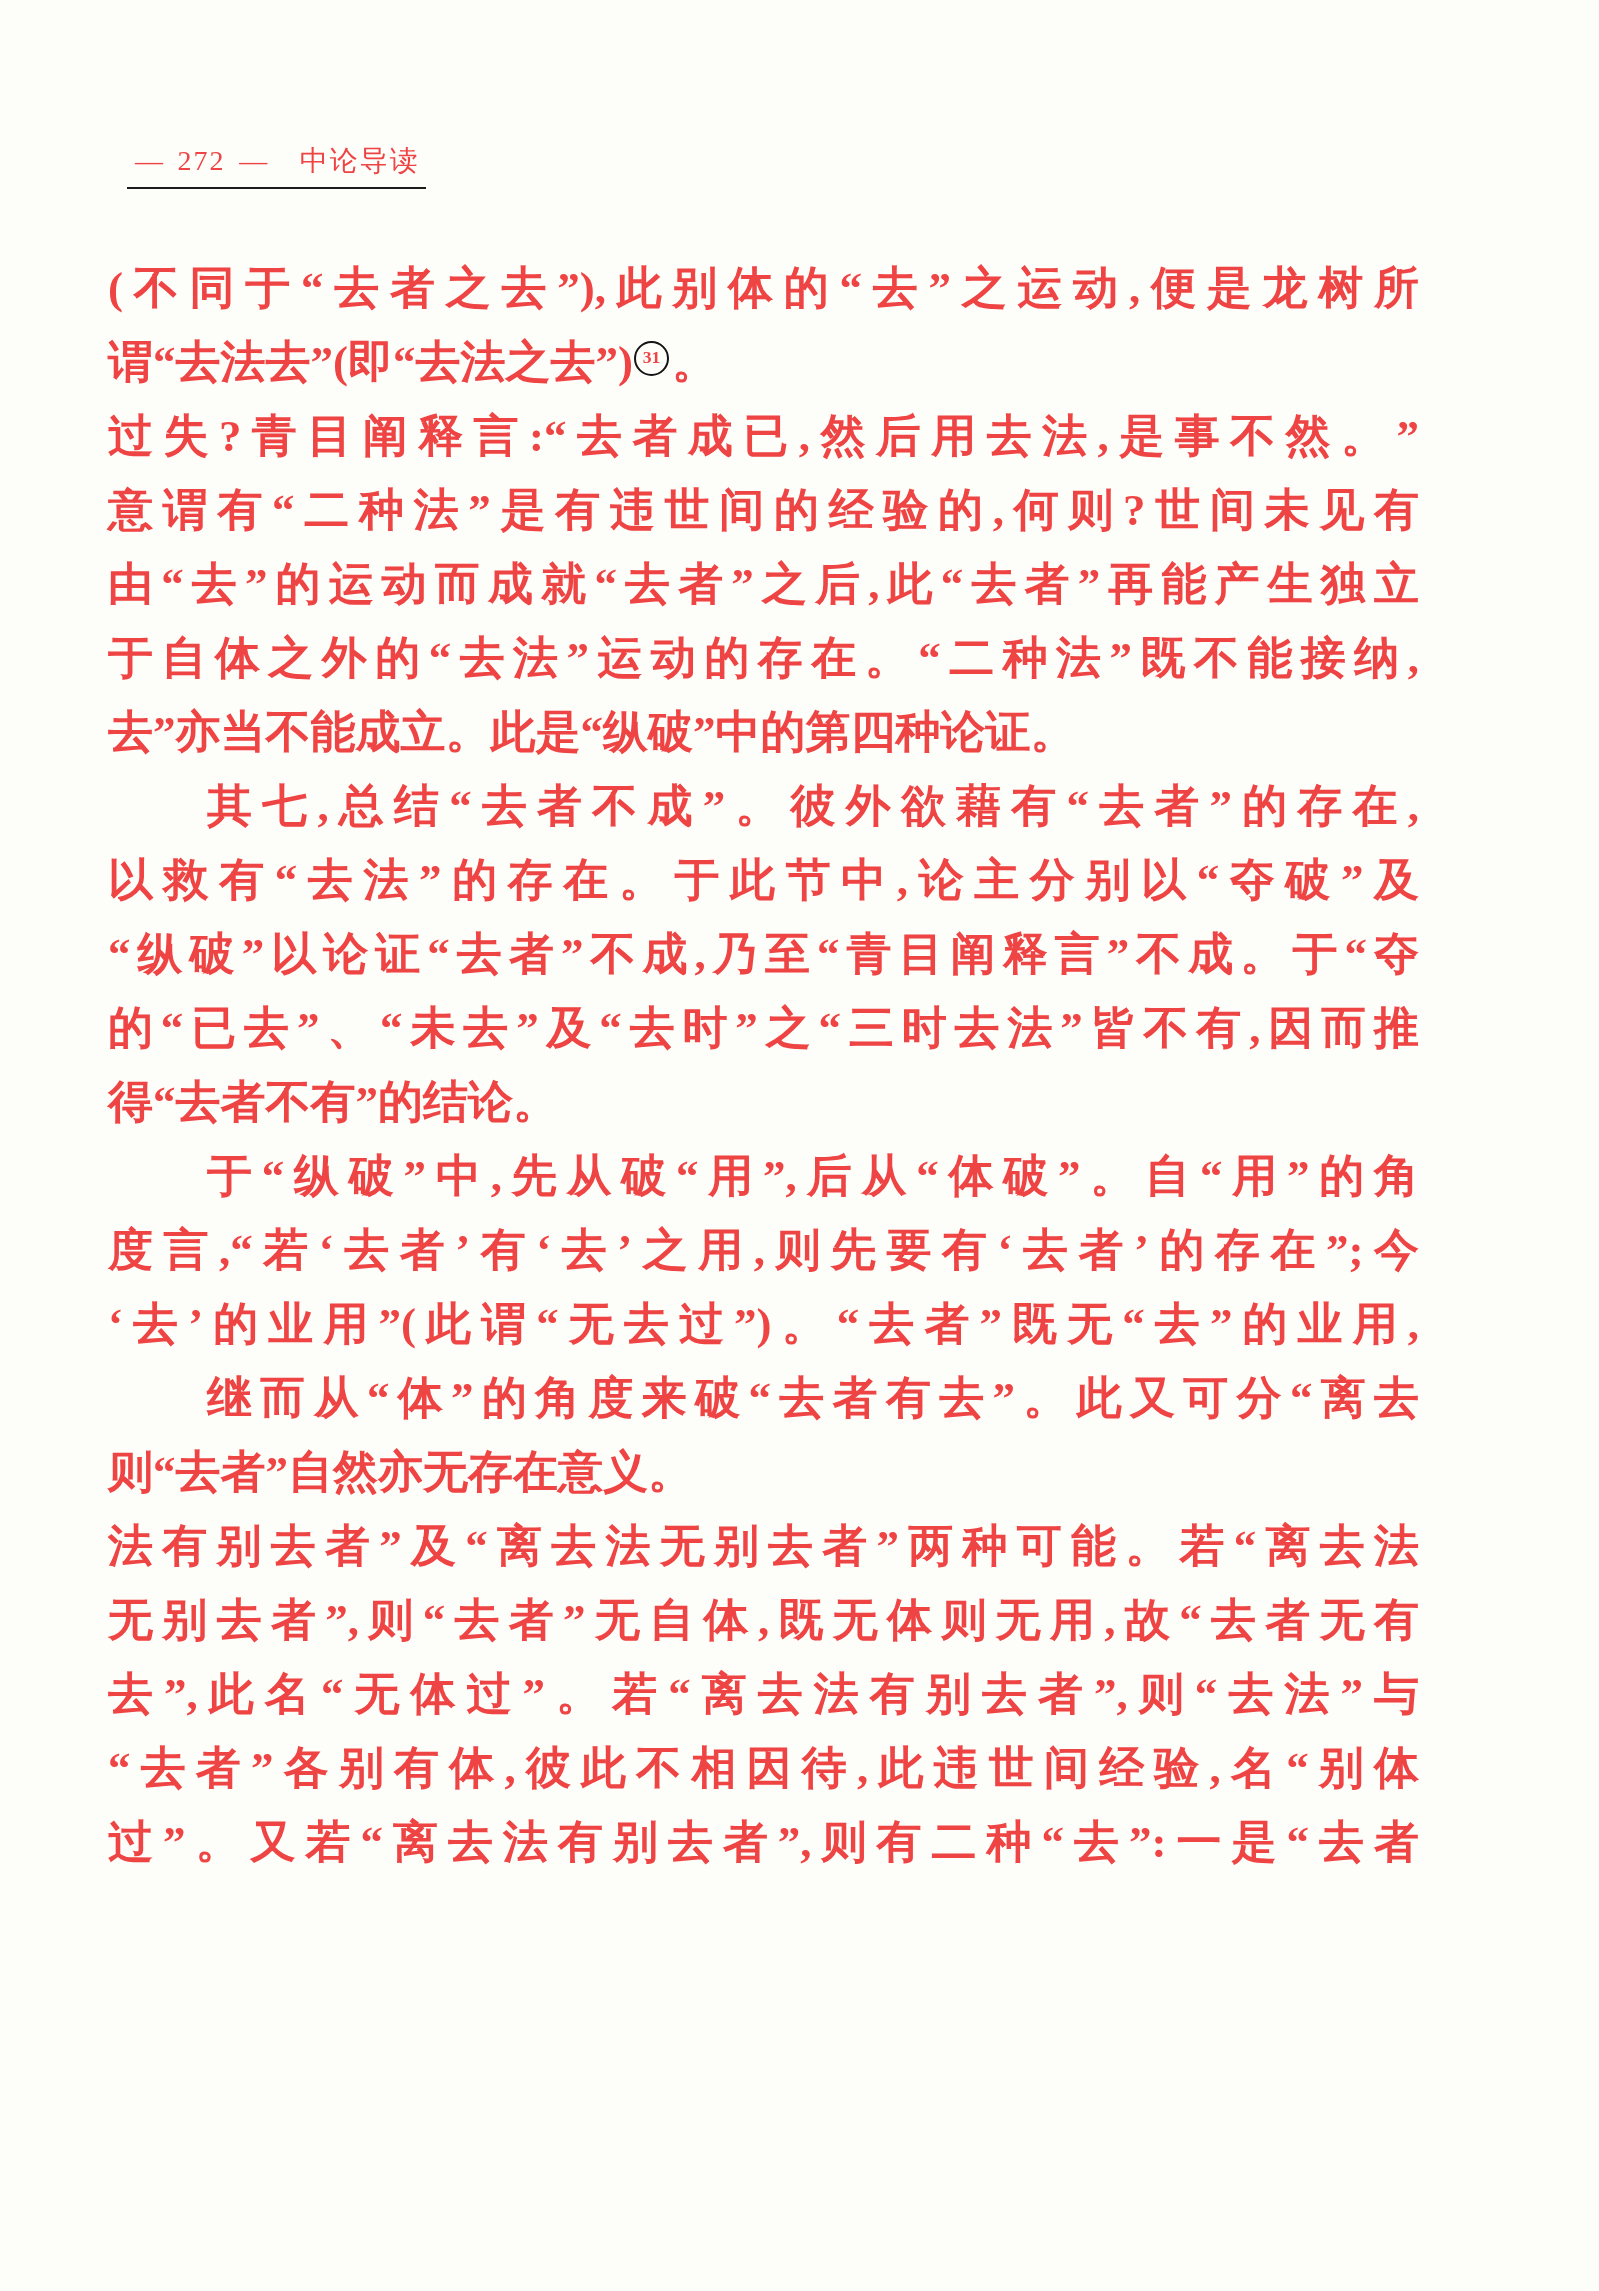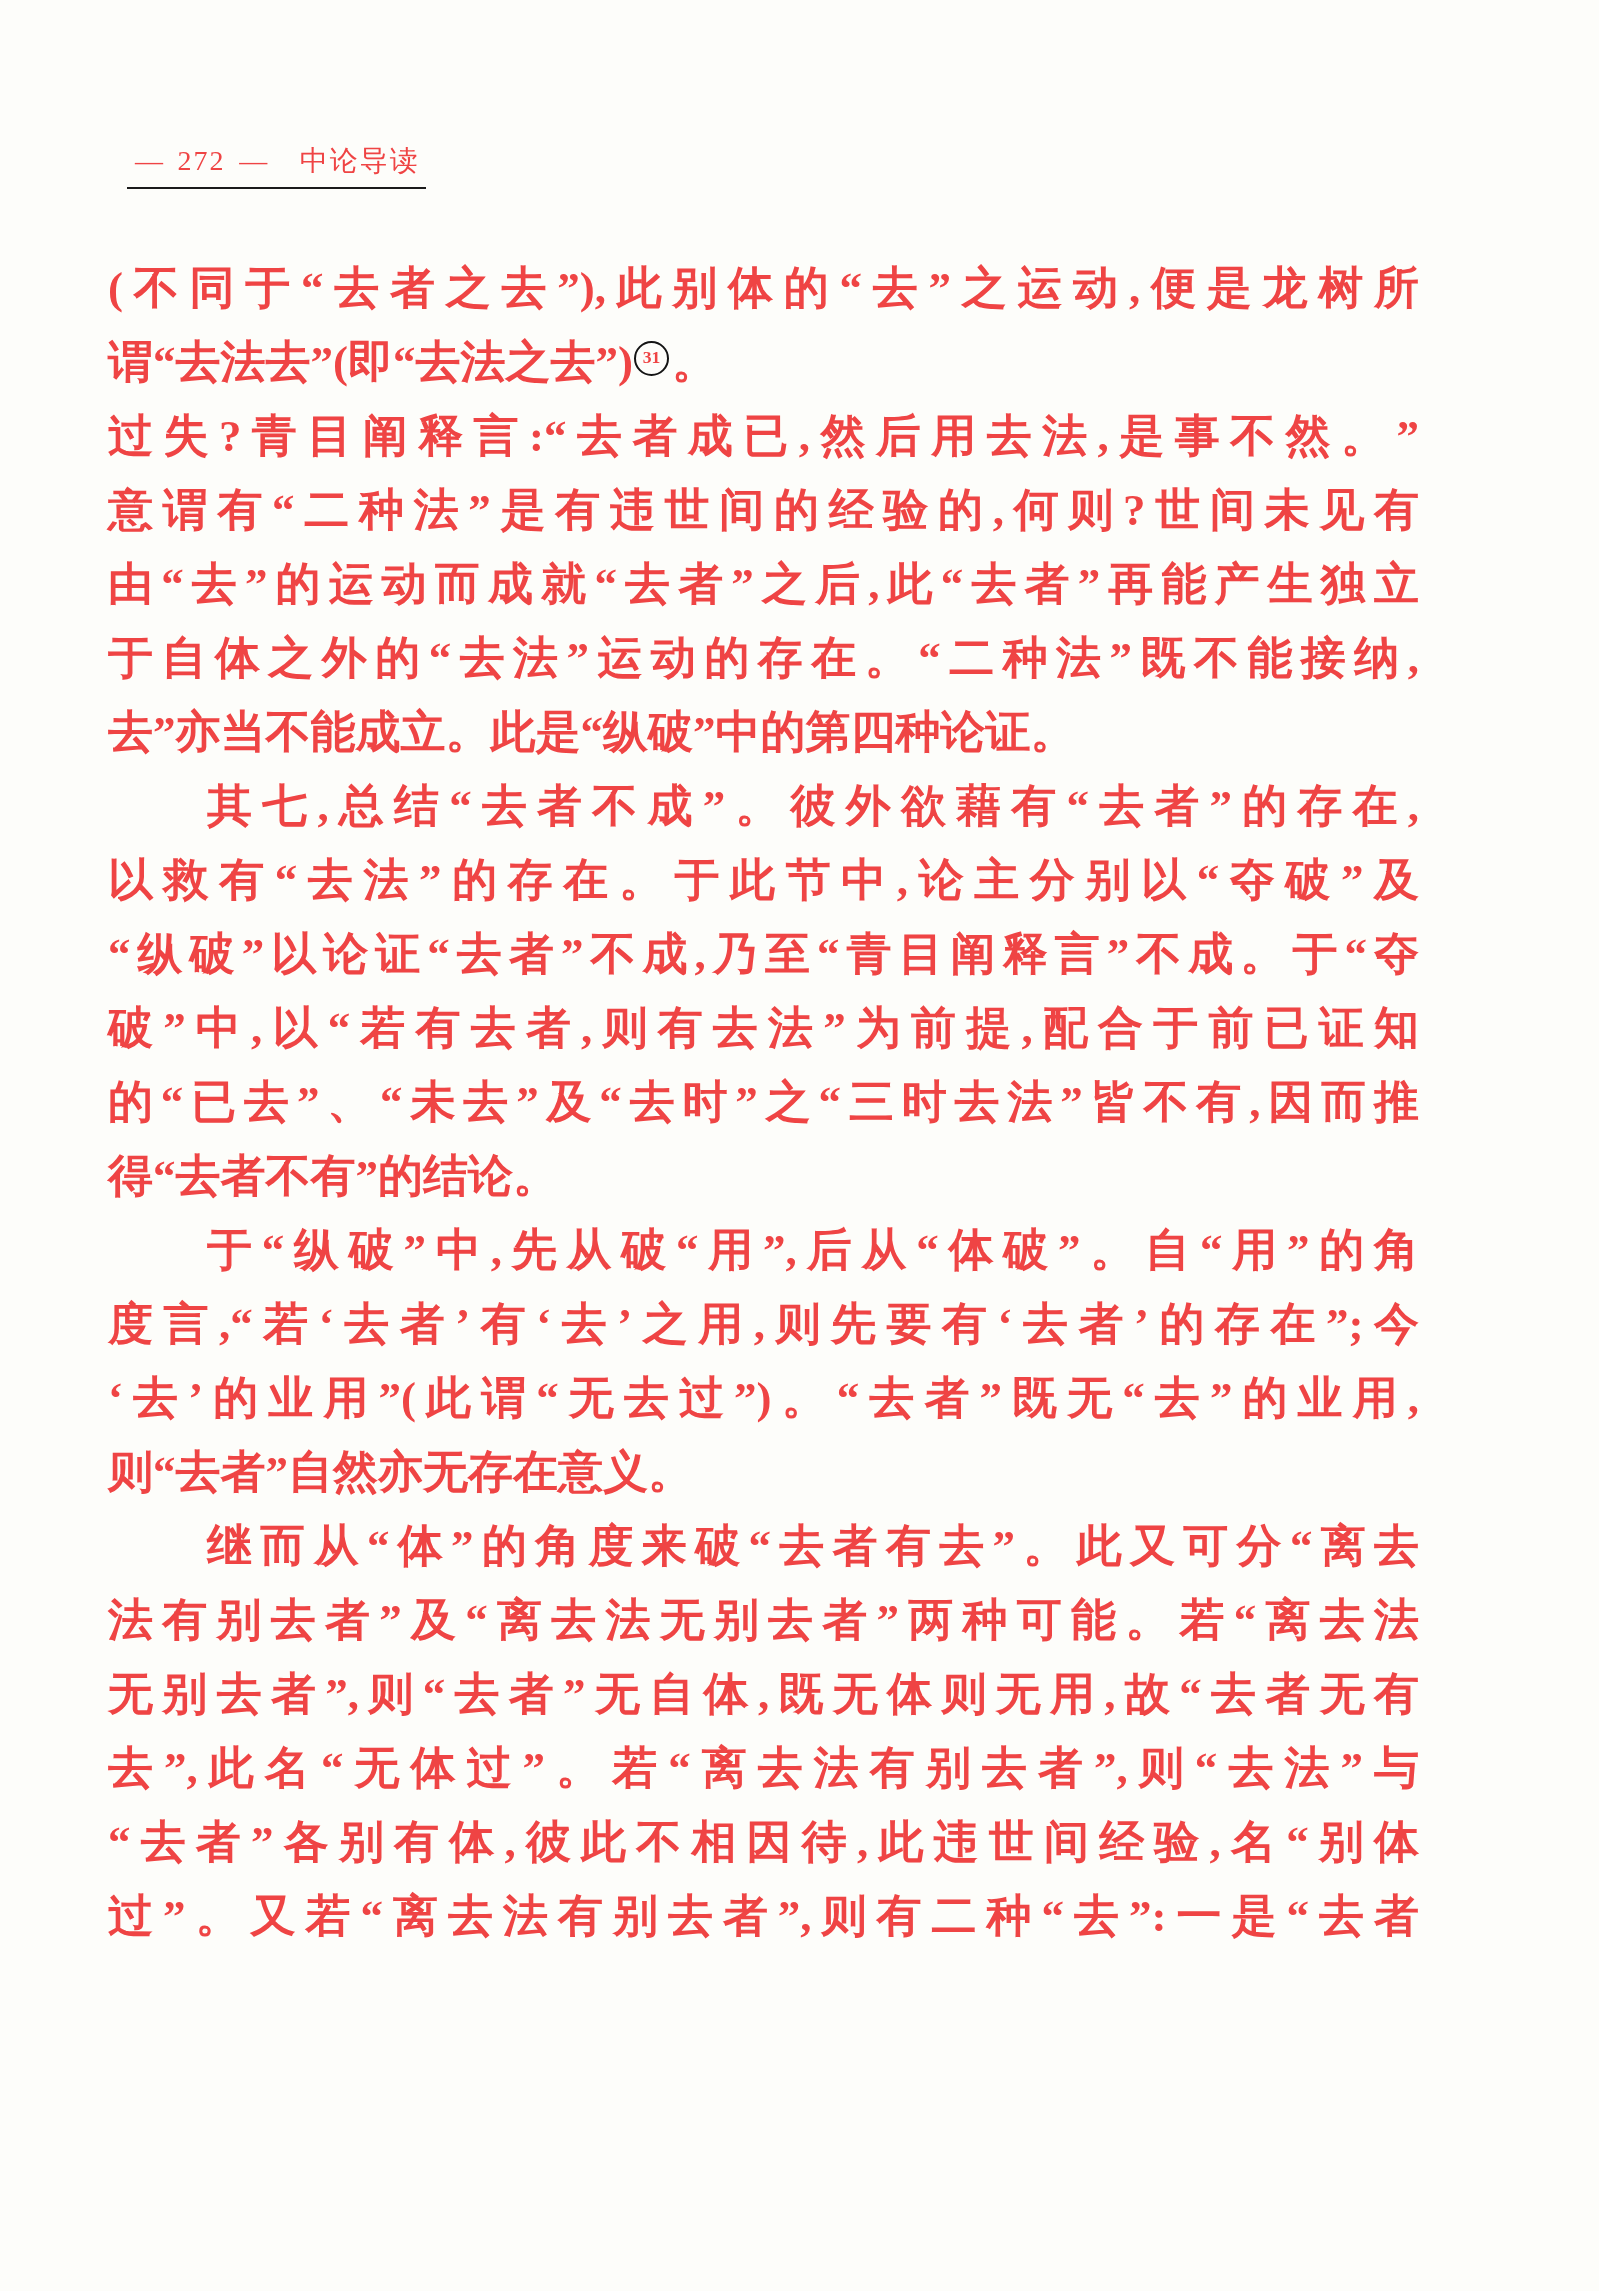--- a/index.html
+++ b/index.html
@@ -75,28 +75,27 @@
     <div class="line">(不同于“去者之去”),此别体的“去”之运动,便是龙树所</div>
     <div class="line end"><span>谓“去法去”(即“去法之去”)</span><span class="note"><span>31</span></span><span>。</span></div>
     <div class="line">过失?青目阐释言:“去者成已,然后用去法,是事不然。”</div>
     <div class="line">意谓有“二种法”是有违世间的经验的,何则?世间未见有</div>
     <div class="line">由“去”的运动而成就“去者”之后,此“去者”再能产生独立</div>
     <div class="line">于自体之外的“去法”运动的存在。“二种法”既不能接纳,</div>
     <div class="line end">去”亦当不能成立。此是“纵破”中的第四种论证。</div>
     <div class="line indent">其七,总结“去者不成”。彼外欲藉有“去者”的存在,</div>
     <div class="line">以救有“去法”的存在。于此节中,论主分别以“夺破”及</div>
     <div class="line">“纵破”以论证“去者”不成,乃至“青目阐释言”不成。于“夺</div>
-    <div class="line">破”中,以“若有去者,则有去法”为前提,配合于前已证知</div>
     <div class="line">的“已去”、“未去”及“去时”之“三时去法”皆不有,因而推</div>
     <div class="line end">得“去者不有”的结论。</div>
     <div class="line indent">于“纵破”中,先从破“用”,后从“体破”。自“用”的角</div>
     <div class="line">度言,“若‘去者’有‘去’之用,则先要有‘去者’的存在”;今</div>
     <div class="line">‘去’的业用”(此谓“无去过”)。“去者”既无“去”的业用,</div>
+    <div class="line indent">继而从“体”的角度来破“去者有去”。此又可分“离去</div>
     <div class="line end">则“去者”自然亦无存在意义。</div>
-    <div class="line indent">继而从“体”的角度来破“去者有去”。此又可分“离去</div>
     <div class="line">法有别去者”及“离去法无别去者”两种可能。若“离去法</div>
     <div class="line">无别去者”,则“去者”无自体,既无体则无用,故“去者无有</div>
     <div class="line">去”,此名“无体过”。若“离去法有别去者”,则“去法”与</div>
     <div class="line">“去者”各别有体,彼此不相因待,此违世间经验,名“别体</div>
     <div class="line">过”。又若“离去法有别去者”,则有二种“去”:一是“去者</div>
   </div>
 
 </div>
 
 

